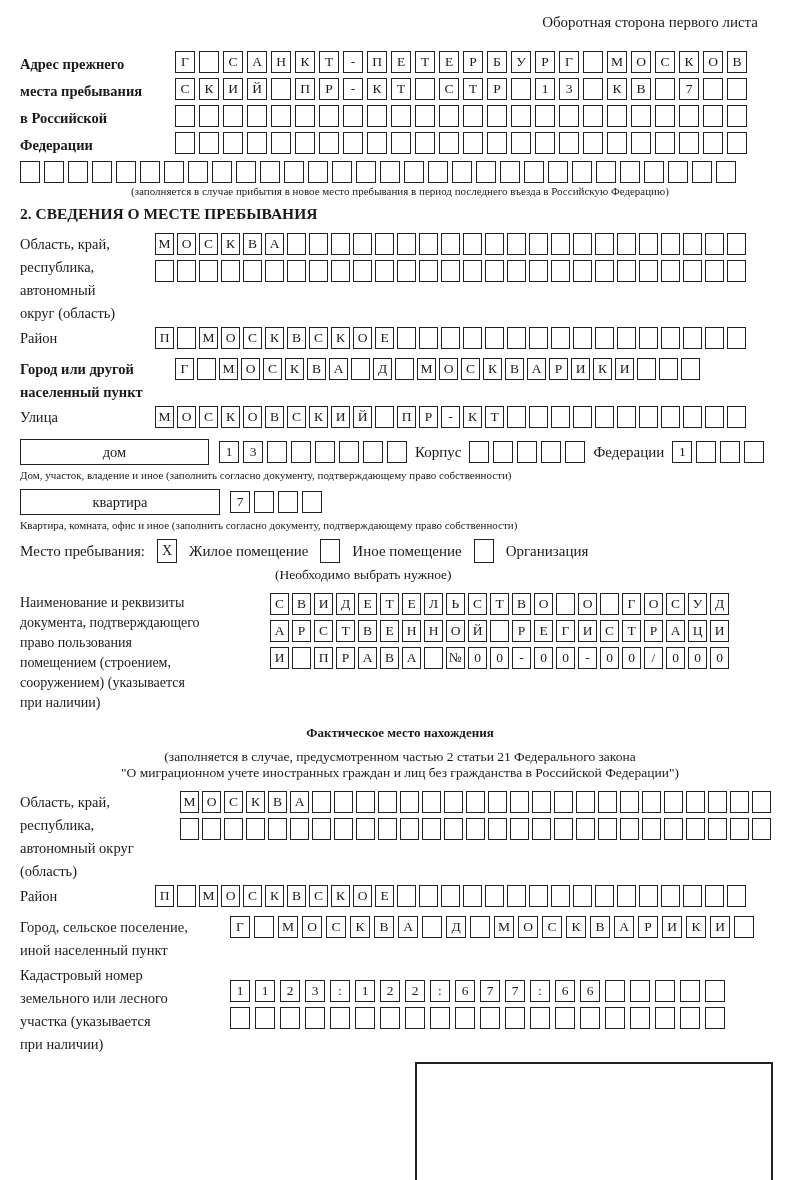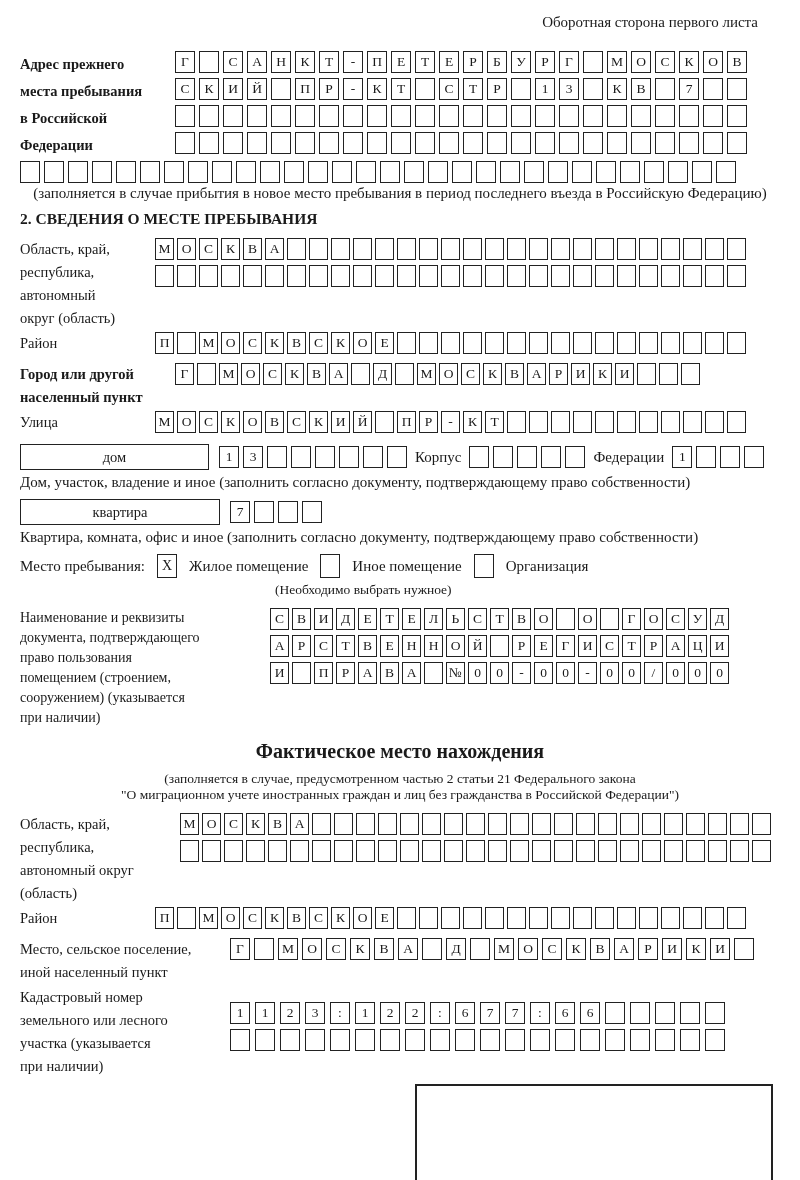--- a/index.html
+++ b/index.html
@@ -20,39 +20,39 @@
   .cells .cell{
     width:19px;height:22px;border:1.5px solid #222;box-sizing:border-box;
     display:flex;align-items:center;justify-content:center;
     font-size:13.5px;flex-shrink:0;background:#fff;
   }
   .cells-wide{gap:4px;}
   .cells-wide .cell{width:20px;}
   .cells-k{gap:5px;}
   .cells-k .cell{width:20px;}
   .rows-offset{margin-top:16px;}
-  .caption{font-size:15px;margin:2px 0 8px 0;}
+  .caption{font-size:11px;margin:2px 0 8px 0;}
   .center{text-align:center;}
   .section-title{text-align:left;font-weight:bold;font-size:15.5px;margin:8px 0 10px 0;}
   .inline-row{display:flex;align-items:center;margin:2px 0 4px 0;font-size:15px;}
   .named-box{
     border:1.5px solid #222;height:26px;box-sizing:border-box;
     display:flex;align-items:center;justify-content:center;
     font-size:14.5px;margin-right:10px;flex-shrink:0;
   }
   .wbox165{width:189px;} .wbox200{width:200px;}
   .inline-label{margin:0 8px;white-space:nowrap;}
   .checkbox{
     width:20px;height:24px;border:1.5px solid #222;box-sizing:border-box;
     display:flex;align-items:center;justify-content:center;
     font-size:14px;margin:0 12px;flex-shrink:0;
   }
   .stay-caption{font-size:13.5px;margin:2px 0 10px 255px;}
   .sub-caption{text-align:center;font-size:13.5px;white-space:pre-line;margin-bottom:10px;}
-  .actual-title{text-align:center;font-weight:bold;font-size:20px;margin:12px 0 8px 0;}
+  .actual-title{text-align:center;font-weight:bold;font-size:13px;margin:12px 0 8px 0;}
   .stamp-wrap{margin-left:375px;width:380px;margin-top:6px;}
   .stamp-box{width:358px;height:175px;border:2px solid #222;box-sizing:border-box;margin-left:20px;}
   .spacer6{height:6px;}
 </style>
 </head>
 <body>
 
 <div class="page">
 
   <div class="header-note">Оборотная сторона первого листа</div>
@@ -602,21 +602,21 @@
         <div class="cell"></div>
         <div class="cell"></div>
         <div class="cell"></div>
         <div class="cell"></div>
         <div class="cell"></div>
       </div>
   </div>
   <div class="spacer6"></div>
 
   <div class="group">
-    <div class="label w210">Место, сельское поселение,
+    <div class="label w210">Город, сельское поселение,
 иной населенный пункт</div>
     <div class="cells cells-wide">
         <div class="cell">Г</div>
         <div class="cell"></div>
         <div class="cell">М</div>
         <div class="cell">О</div>
         <div class="cell">С</div>
         <div class="cell">К</div>
         <div class="cell">В</div>
         <div class="cell">А</div>

